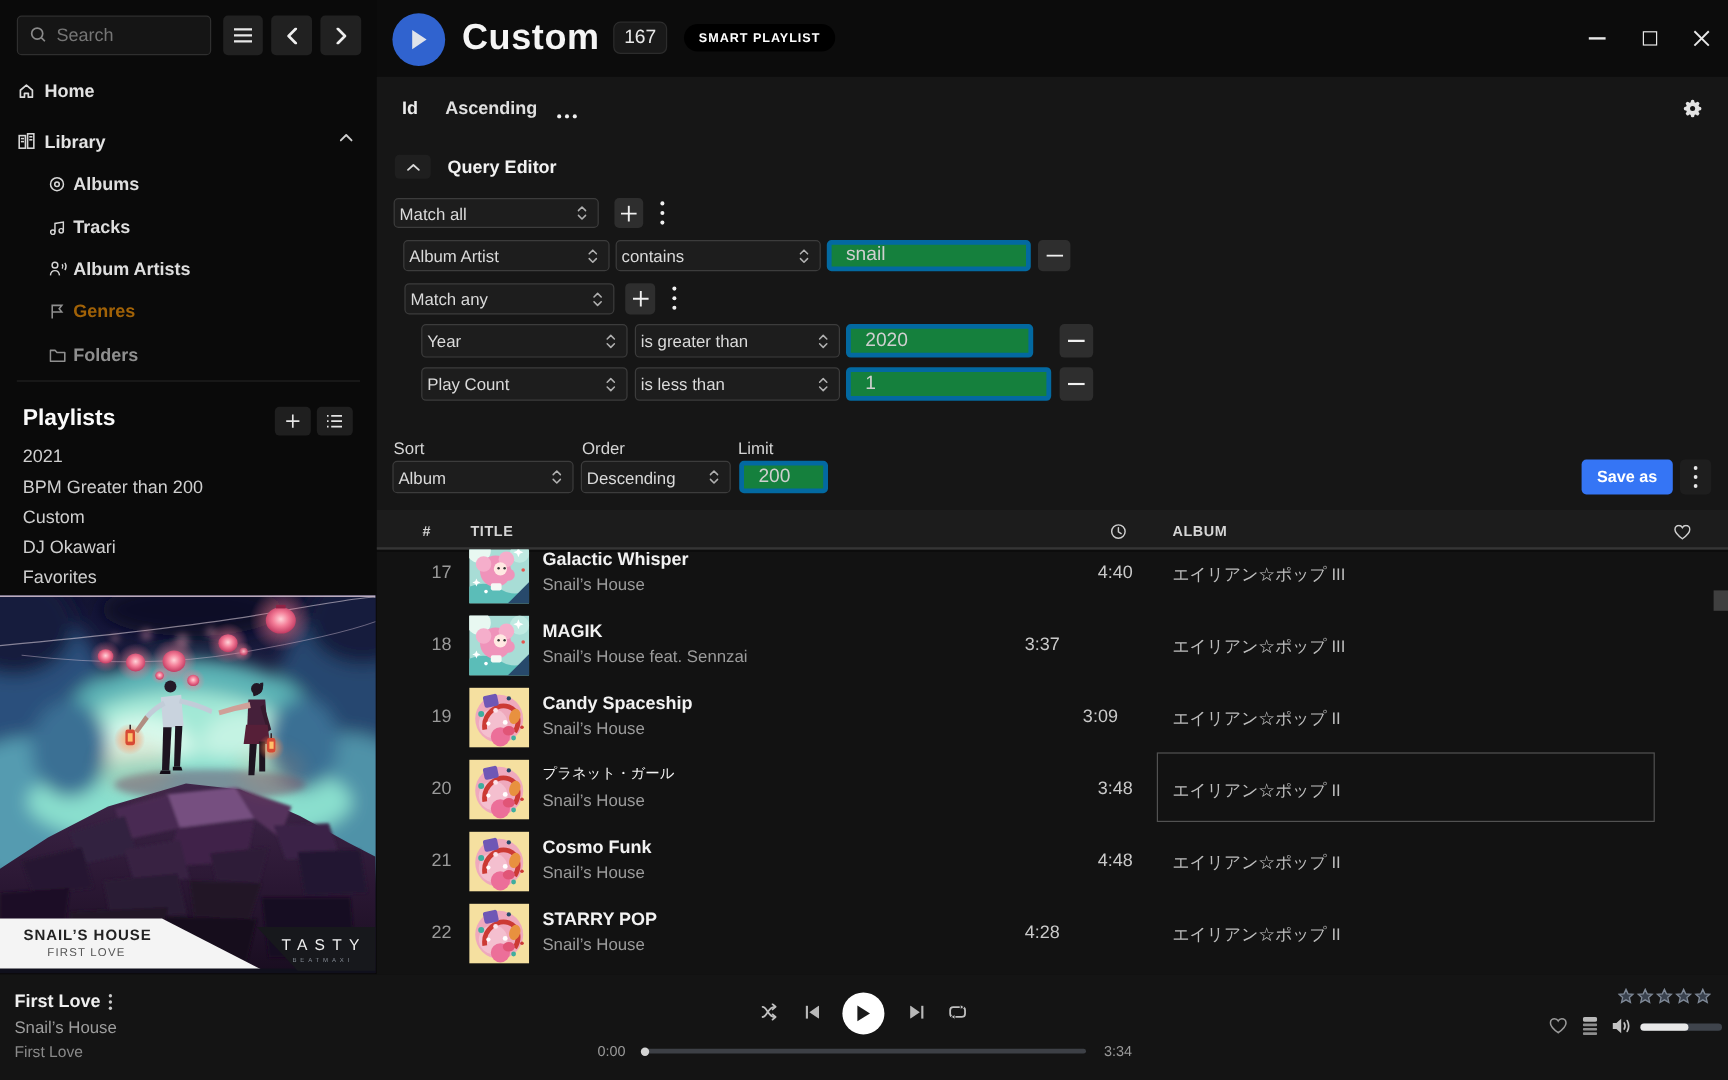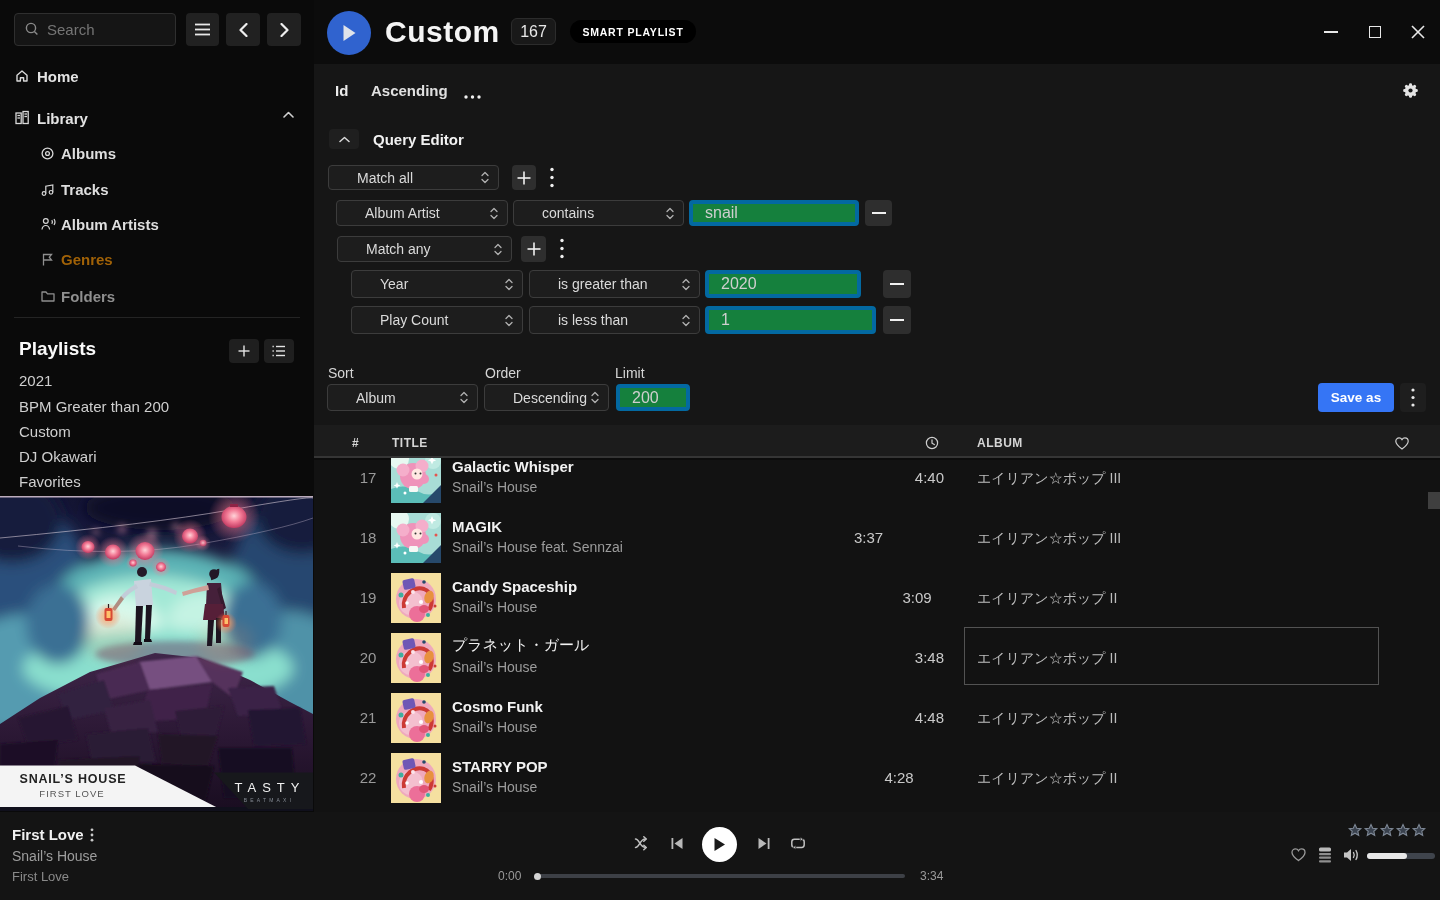--- a/index.html
+++ b/index.html
@@ -1,21 +1,21 @@
 <!DOCTYPE html>
 <html><head>
 <meta charset="utf-8">
 <style>
 *{margin:0;padding:0;box-sizing:border-box}
 html,body{width:1440px;height:900px;background:#000;overflow:hidden}
 body{font-family:"Liberation Sans",sans-serif;color:#e6e6e6}
 #app{position:relative;width:1440px;height:900px;overflow:hidden;background:#0c0c0c}
 .abs{position:absolute}
 .btn{background:#212121;border-radius:4px;display:flex;align-items:center;justify-content:center}
-.sel{background:#1d1d1d;border:1px solid #3c3c3c;border-radius:4px;display:flex;align-items:center;color:#dadada;font-size:14px;padding-left:28px}
+.sel{background:#1d1d1d;border:1px solid #3c3c3c;border-radius:4px;display:flex;align-items:center;color:#dadada;font-size:14px;padding-left:4px}
 .sel .ud{margin-left:auto;margin-right:9px}
 .inp{background:#15803d;border:4px solid #0369a1;border-radius:4px;display:flex;align-items:center;color:#cfcfcf;font-size:16px;padding-left:12px}
 .pm{background:#2e2e2e;border-radius:4px;display:flex;align-items:center;justify-content:center}
 .rowtitle{font-weight:bold;font-size:15px;color:#f2f2f2}
 .rowsub{font-size:14px;color:#9b9b9b}
 .num{font-size:15px;color:#9a9a9a}
 .dur{font-size:15px;color:#c9c9c9}
 .alb{font-size:14px;color:#bdbdbd}
 </style>
 </head>
@@ -422,21 +422,21 @@
           <circle cx="26" cy="41" r="8" fill="#ec6f99"></circle>
           <ellipse cx="33" cy="36" rx="5" ry="4" fill="#e15577"></ellipse>
           <circle cx="10" cy="22" r="2.5" fill="#3fae9e"></circle>
           <circle cx="37" cy="42" r="2" fill="#3fae9e"></circle>
           <circle cx="30" cy="29" r="2" fill="#fff"></circle>
           <circle cx="16" cy="30" r="1.8" fill="#fff"></circle>
           <circle cx="22" cy="19" r="2" fill="#fbe3ea"></circle>
           <circle cx="33" cy="9" r="1.8" fill="#27496b"></circle>
           <circle cx="44" cy="33" r="1.5" fill="#cc3a34"></circle>
         </svg>
-    <div class="rowtitle abs" style="left:138px;top:8px;font-size:15px;font-weight:normal">プラネット・ガール</div>
+    <div class="rowtitle abs" style="left:138px;top:8px;font-size:12px;font-weight:normal">プラネット・ガール</div>
     <div class="rowsub abs" style="left:138px;top:31px">Snail’s House</div>
     <div class="dur abs" style="left:540px;top:21px;width:90px;text-align:right">3:48</div>
     <div class="alb abs" style="left:663px;top:22px">エイリアン☆ポップ II</div>
     <div class="abs" style="left:650px;top:-1px;width:415px;height:58px;border:1px solid #525252"></div>
   </div>
   <div class="abs" style="left:0;top:230px;width:1126px;height:60px">
     <div class="num abs" style="left:26px;top:21px;width:56px;text-align:center">21</div>
     <svg class="abs" style="left:77px;top:5px" width="50" height="50" viewBox="0 0 50 50">
           <rect width="50" height="50" fill="#f5e0a0"></rect>
           <circle cx="25" cy="26" r="20" fill="#efa9bd"></circle>
@@ -473,21 +473,21 @@
           <circle cx="10" cy="22" r="2.5" fill="#3fae9e"></circle>
           <circle cx="37" cy="42" r="2" fill="#3fae9e"></circle>
           <circle cx="30" cy="29" r="2" fill="#fff"></circle>
           <circle cx="16" cy="30" r="1.8" fill="#fff"></circle>
           <circle cx="22" cy="19" r="2" fill="#fbe3ea"></circle>
           <circle cx="33" cy="9" r="1.8" fill="#27496b"></circle>
           <circle cx="44" cy="33" r="1.5" fill="#cc3a34"></circle>
         </svg>
     <div class="rowtitle abs" style="left:138px;top:10px">STARRY POP</div>
     <div class="rowsub abs" style="left:138px;top:31px">Snail’s House</div>
-    <div class="dur abs" style="left:540px;top:21px;width:90px;text-align:center">4:28</div>
+    <div class="dur abs" style="left:540px;top:21px;width:90px;text-align:left">4:28</div>
     <div class="alb abs" style="left:663px;top:22px">エイリアン☆ポップ II</div>
   </div>
 </div>
 
 <div class="abs" style="left:1428px;top:492px;width:12px;height:17px;background:#3f3f3f"></div>
 
 <svg id="art" class="abs" style="left:0;top:496px" width="313" height="315" viewBox="0 0 313 315">
 <defs>
 <linearGradient id="sky" x1="0" y1="0" x2="0" y2="1">
 <stop offset="0" stop-color="#131433"></stop>

